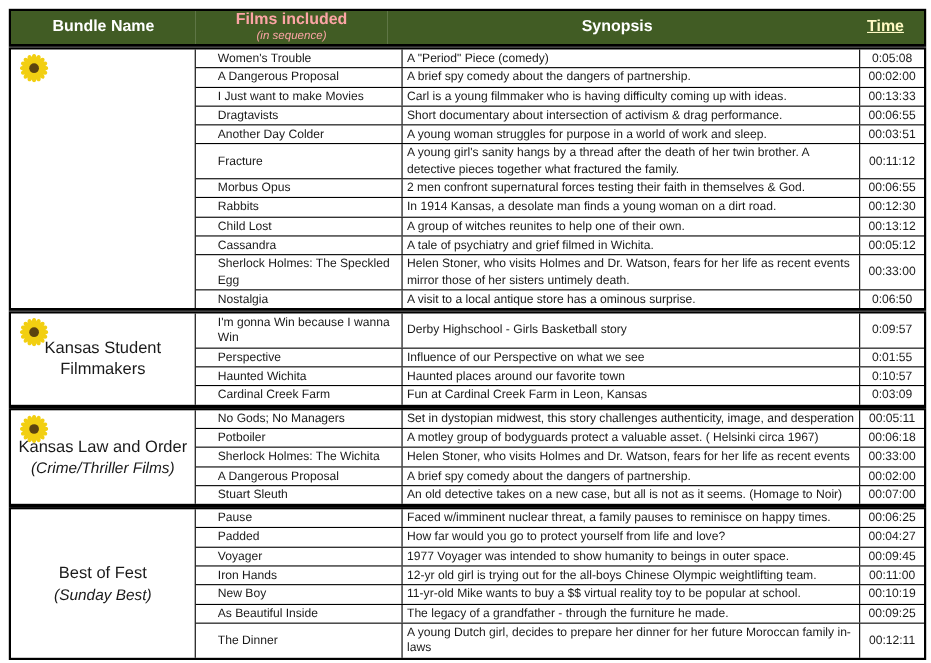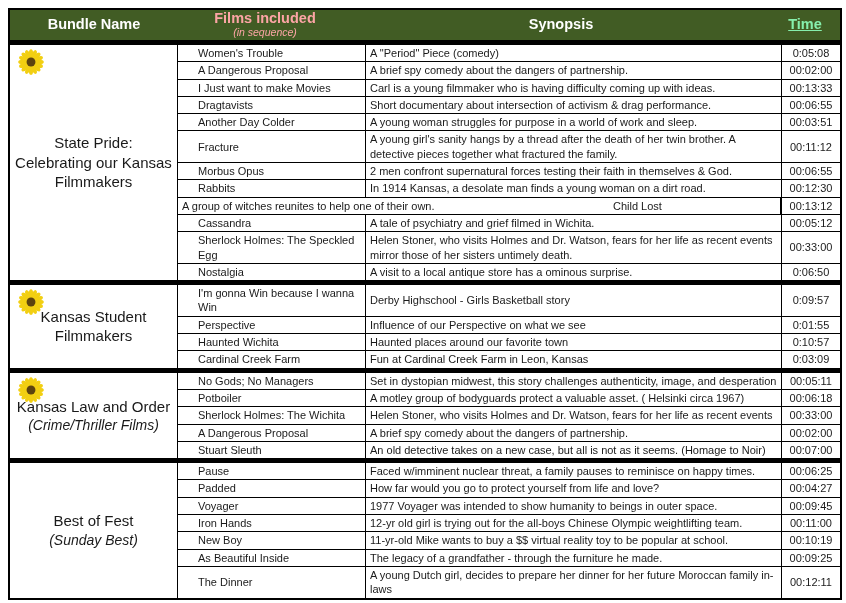--- a/index.html
+++ b/index.html
@@ -56,21 +56,21 @@
       <div class="h-cell c1" style="background: rgb(65, 92, 36); color: rgb(255, 255, 255);">
         <span class="h-main">Bundle Name</span>
       </div>
       <div class="h-cell c2" style="background: rgb(65, 92, 36); color: #fca5a5;">
         <span class="h-main">Films included</span>
         <span class="h-sub">(in sequence)</span>
       </div>
       <div class="h-cell c3" style="background: rgb(65, 92, 36); color: rgb(255, 255, 255);">
         <span class="h-main">Synopsis</span>
       </div>
-      <div class="h-cell c4" style="background: rgb(65, 92, 36); color: #86efac; text-decoration: underline;">
+      <div class="h-cell c4" style="background: rgb(65, 92, 36); color: #fef9c3; text-decoration: underline;">
         <span class="h-main">Time</span>
       </div>
     </div>
 
     <div class="sep"></div>
 
     <div id="sections">
         <div class="section">
           <div class="bundle-cell">
             <svg viewBox="-20 -20 40 40" class="sunflower">
@@ -85,21 +85,20 @@
               <ellipse cx="0" cy="-12.5" rx="3.4" ry="7.2" fill="#f2cf12" transform="rotate(180)"></ellipse>
               <ellipse cx="0" cy="-12.5" rx="3.4" ry="7.2" fill="#f2cf12" transform="rotate(202.5)"></ellipse>
               <ellipse cx="0" cy="-12.5" rx="3.4" ry="7.2" fill="#f2cf12" transform="rotate(225)"></ellipse>
               <ellipse cx="0" cy="-12.5" rx="3.4" ry="7.2" fill="#f2cf12" transform="rotate(247.5)"></ellipse>
               <ellipse cx="0" cy="-12.5" rx="3.4" ry="7.2" fill="#f2cf12" transform="rotate(270)"></ellipse>
               <ellipse cx="0" cy="-12.5" rx="3.4" ry="7.2" fill="#f2cf12" transform="rotate(292.5)"></ellipse>
               <ellipse cx="0" cy="-12.5" rx="3.4" ry="7.2" fill="#f2cf12" transform="rotate(315)"></ellipse>
               <ellipse cx="0" cy="-12.5" rx="3.4" ry="7.2" fill="#f2cf12" transform="rotate(337.5)"></ellipse>
               <circle cx="0" cy="0" r="6.8" fill="#5c430f"></circle>
             </svg>
-            <div class="bundle-name">State Pride: Celebrating our Kansas Filmmakers</div>
           </div>
           <div class="rows">
             <div class="film-row">
               <div class="cell cell-title">Women's Trouble</div>
               <div class="cell cell-syn">A "Period" Piece (comedy)</div>
               <div class="cell cell-time">0:05:08</div>
             </div>
             <div class="film-row">
               <div class="cell cell-title">A Dangerous Proposal</div>
               <div class="cell cell-syn">A brief spy comedy about the dangers of partnership.</div>
@@ -129,22 +128,22 @@
               <div class="cell cell-title">Morbus Opus</div>
               <div class="cell cell-syn">2 men confront supernatural forces testing their faith in themselves &amp; God.</div>
               <div class="cell cell-time">00:06:55</div>
             </div>
             <div class="film-row">
               <div class="cell cell-title">Rabbits</div>
               <div class="cell cell-syn">In 1914 Kansas, a desolate man finds a young woman on a dirt road.</div>
               <div class="cell cell-time">00:12:30</div>
             </div>
             <div class="film-row">
+              <div class="cell cell-title">Child Lost</div>
               <div class="cell cell-syn">A group of witches reunites to help one of their own.</div>
-              <div class="cell cell-title">Child Lost</div>
               <div class="cell cell-time">00:13:12</div>
             </div>
             <div class="film-row">
               <div class="cell cell-title">Cassandra</div>
               <div class="cell cell-syn">A tale of psychiatry and grief filmed in Wichita.</div>
               <div class="cell cell-time">00:05:12</div>
             </div>
             <div class="film-row">
               <div class="cell cell-title">Sherlock Holmes: The Speckled Egg</div>
               <div class="cell cell-syn">Helen Stoner, who visits Holmes and Dr. Watson, fears for her life as recent events mirror those of her sisters untimely death.</div>

